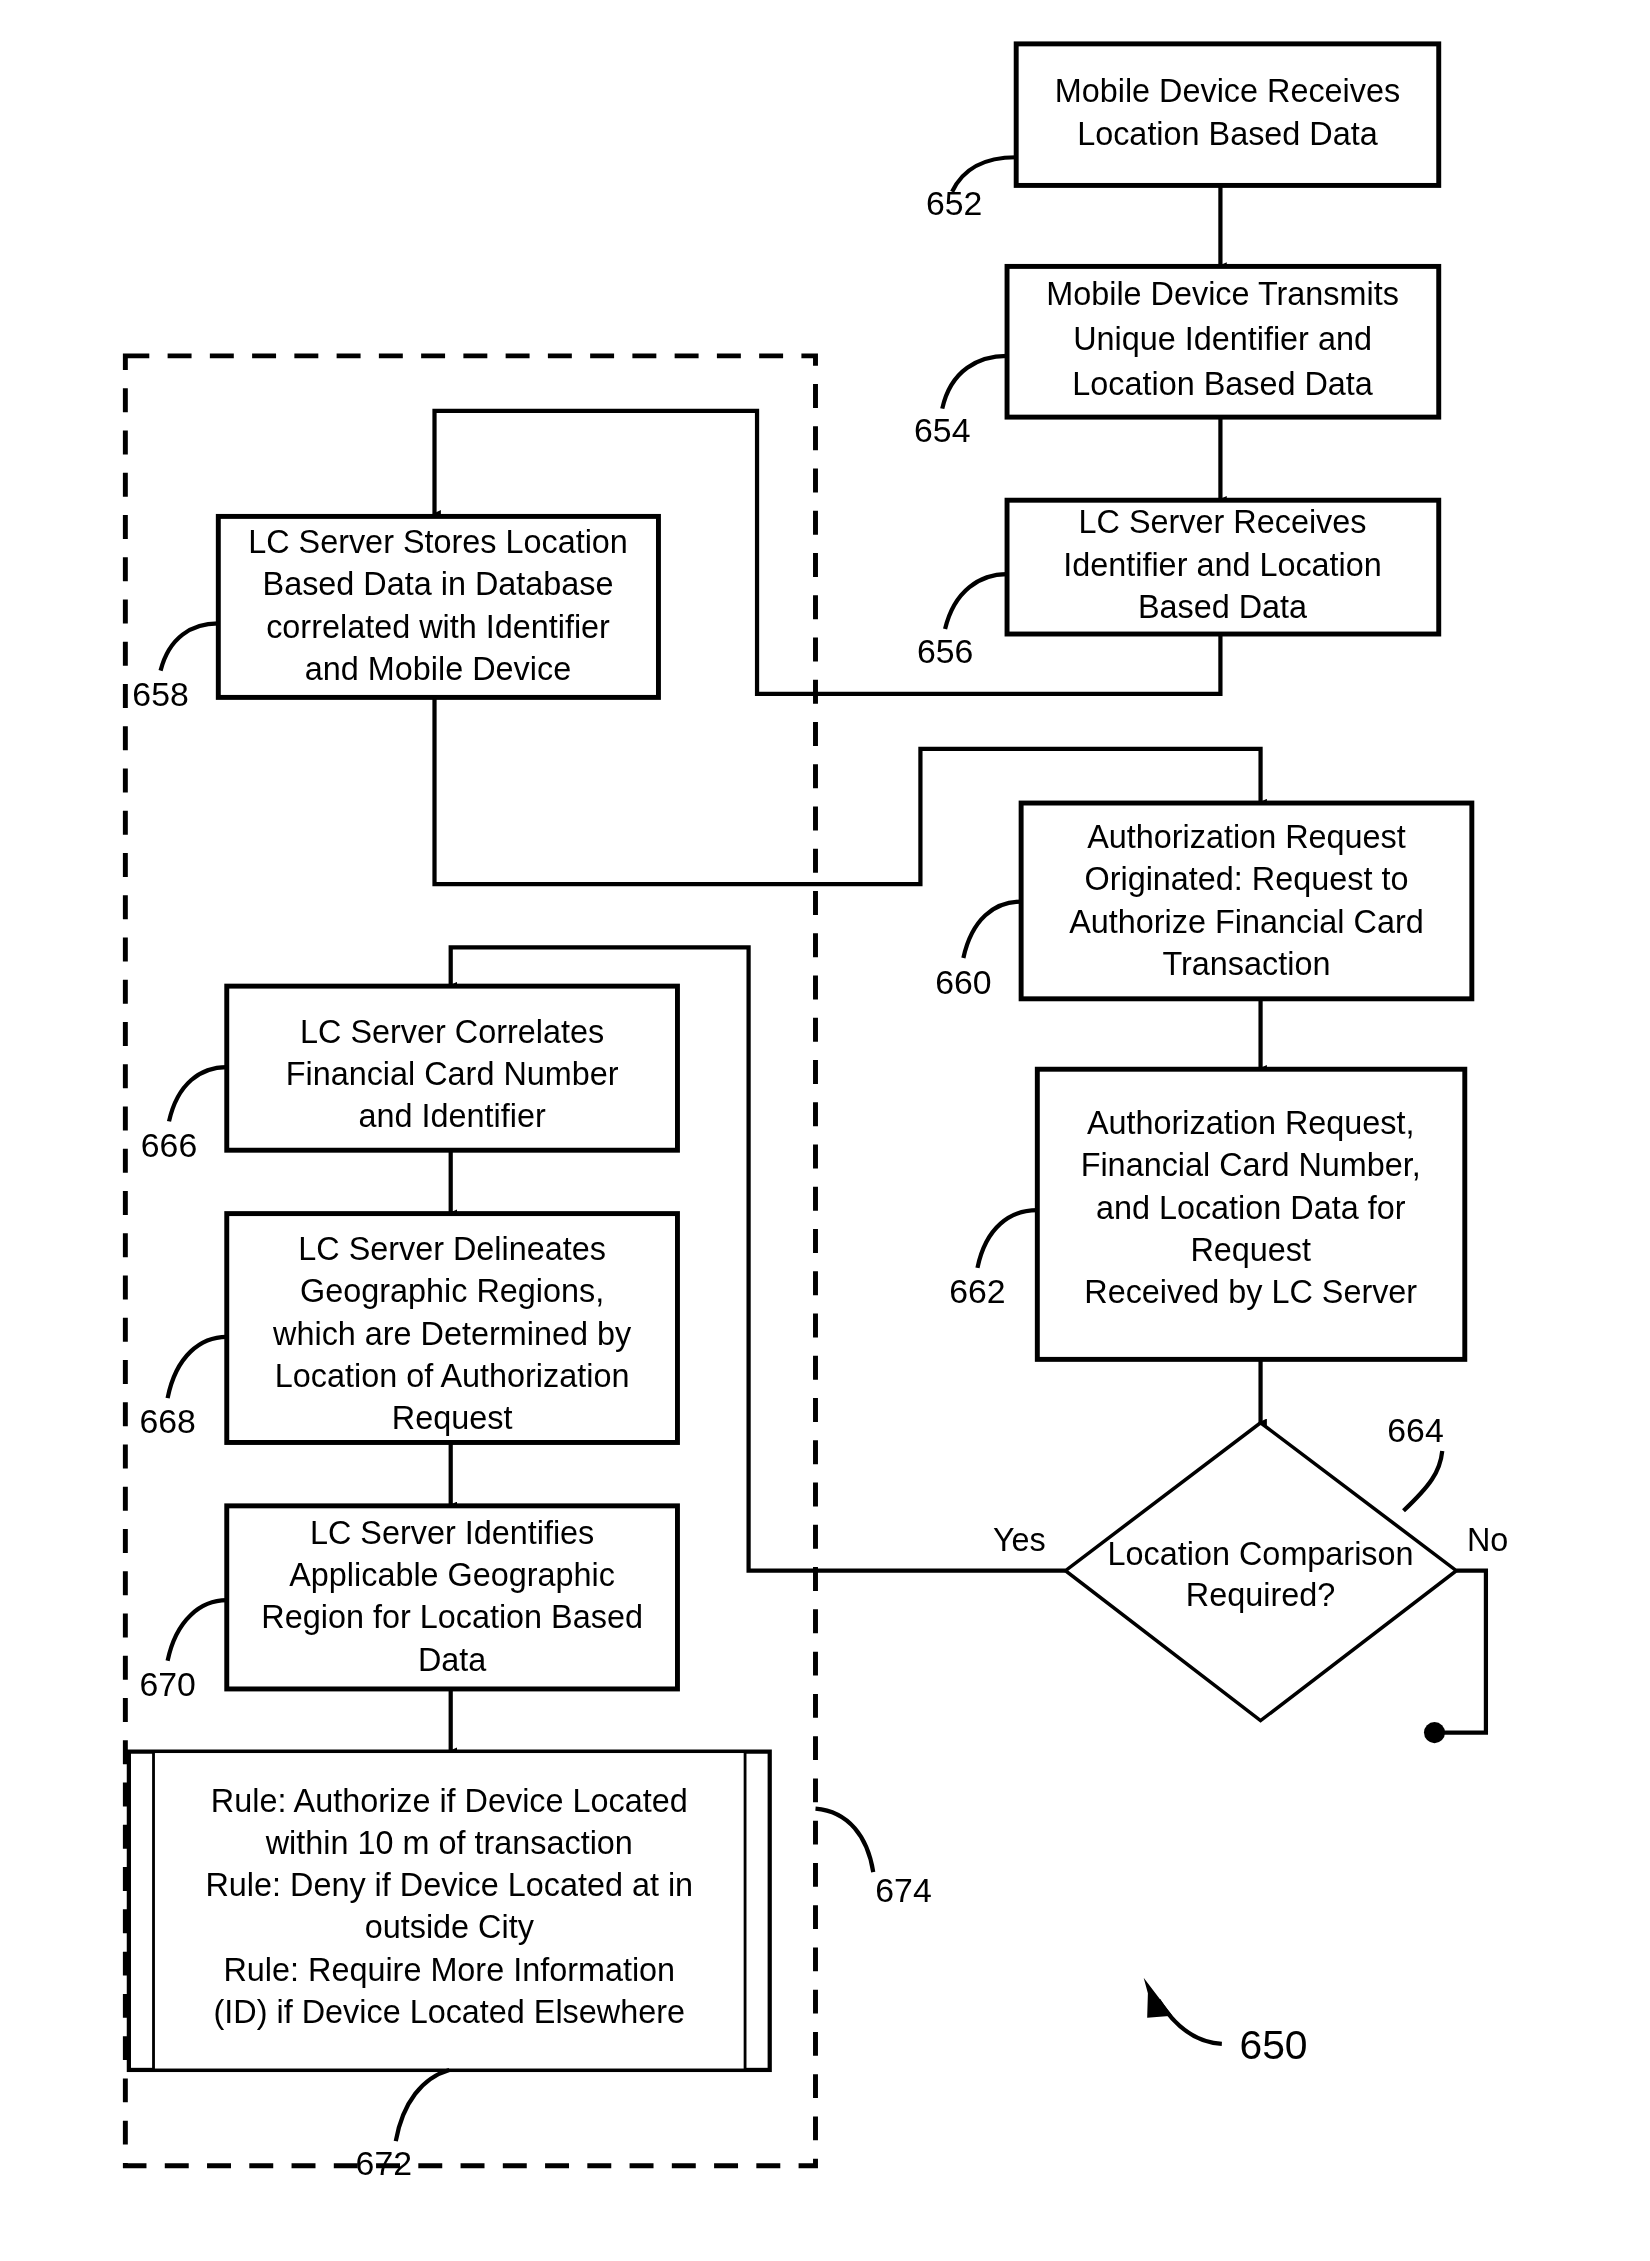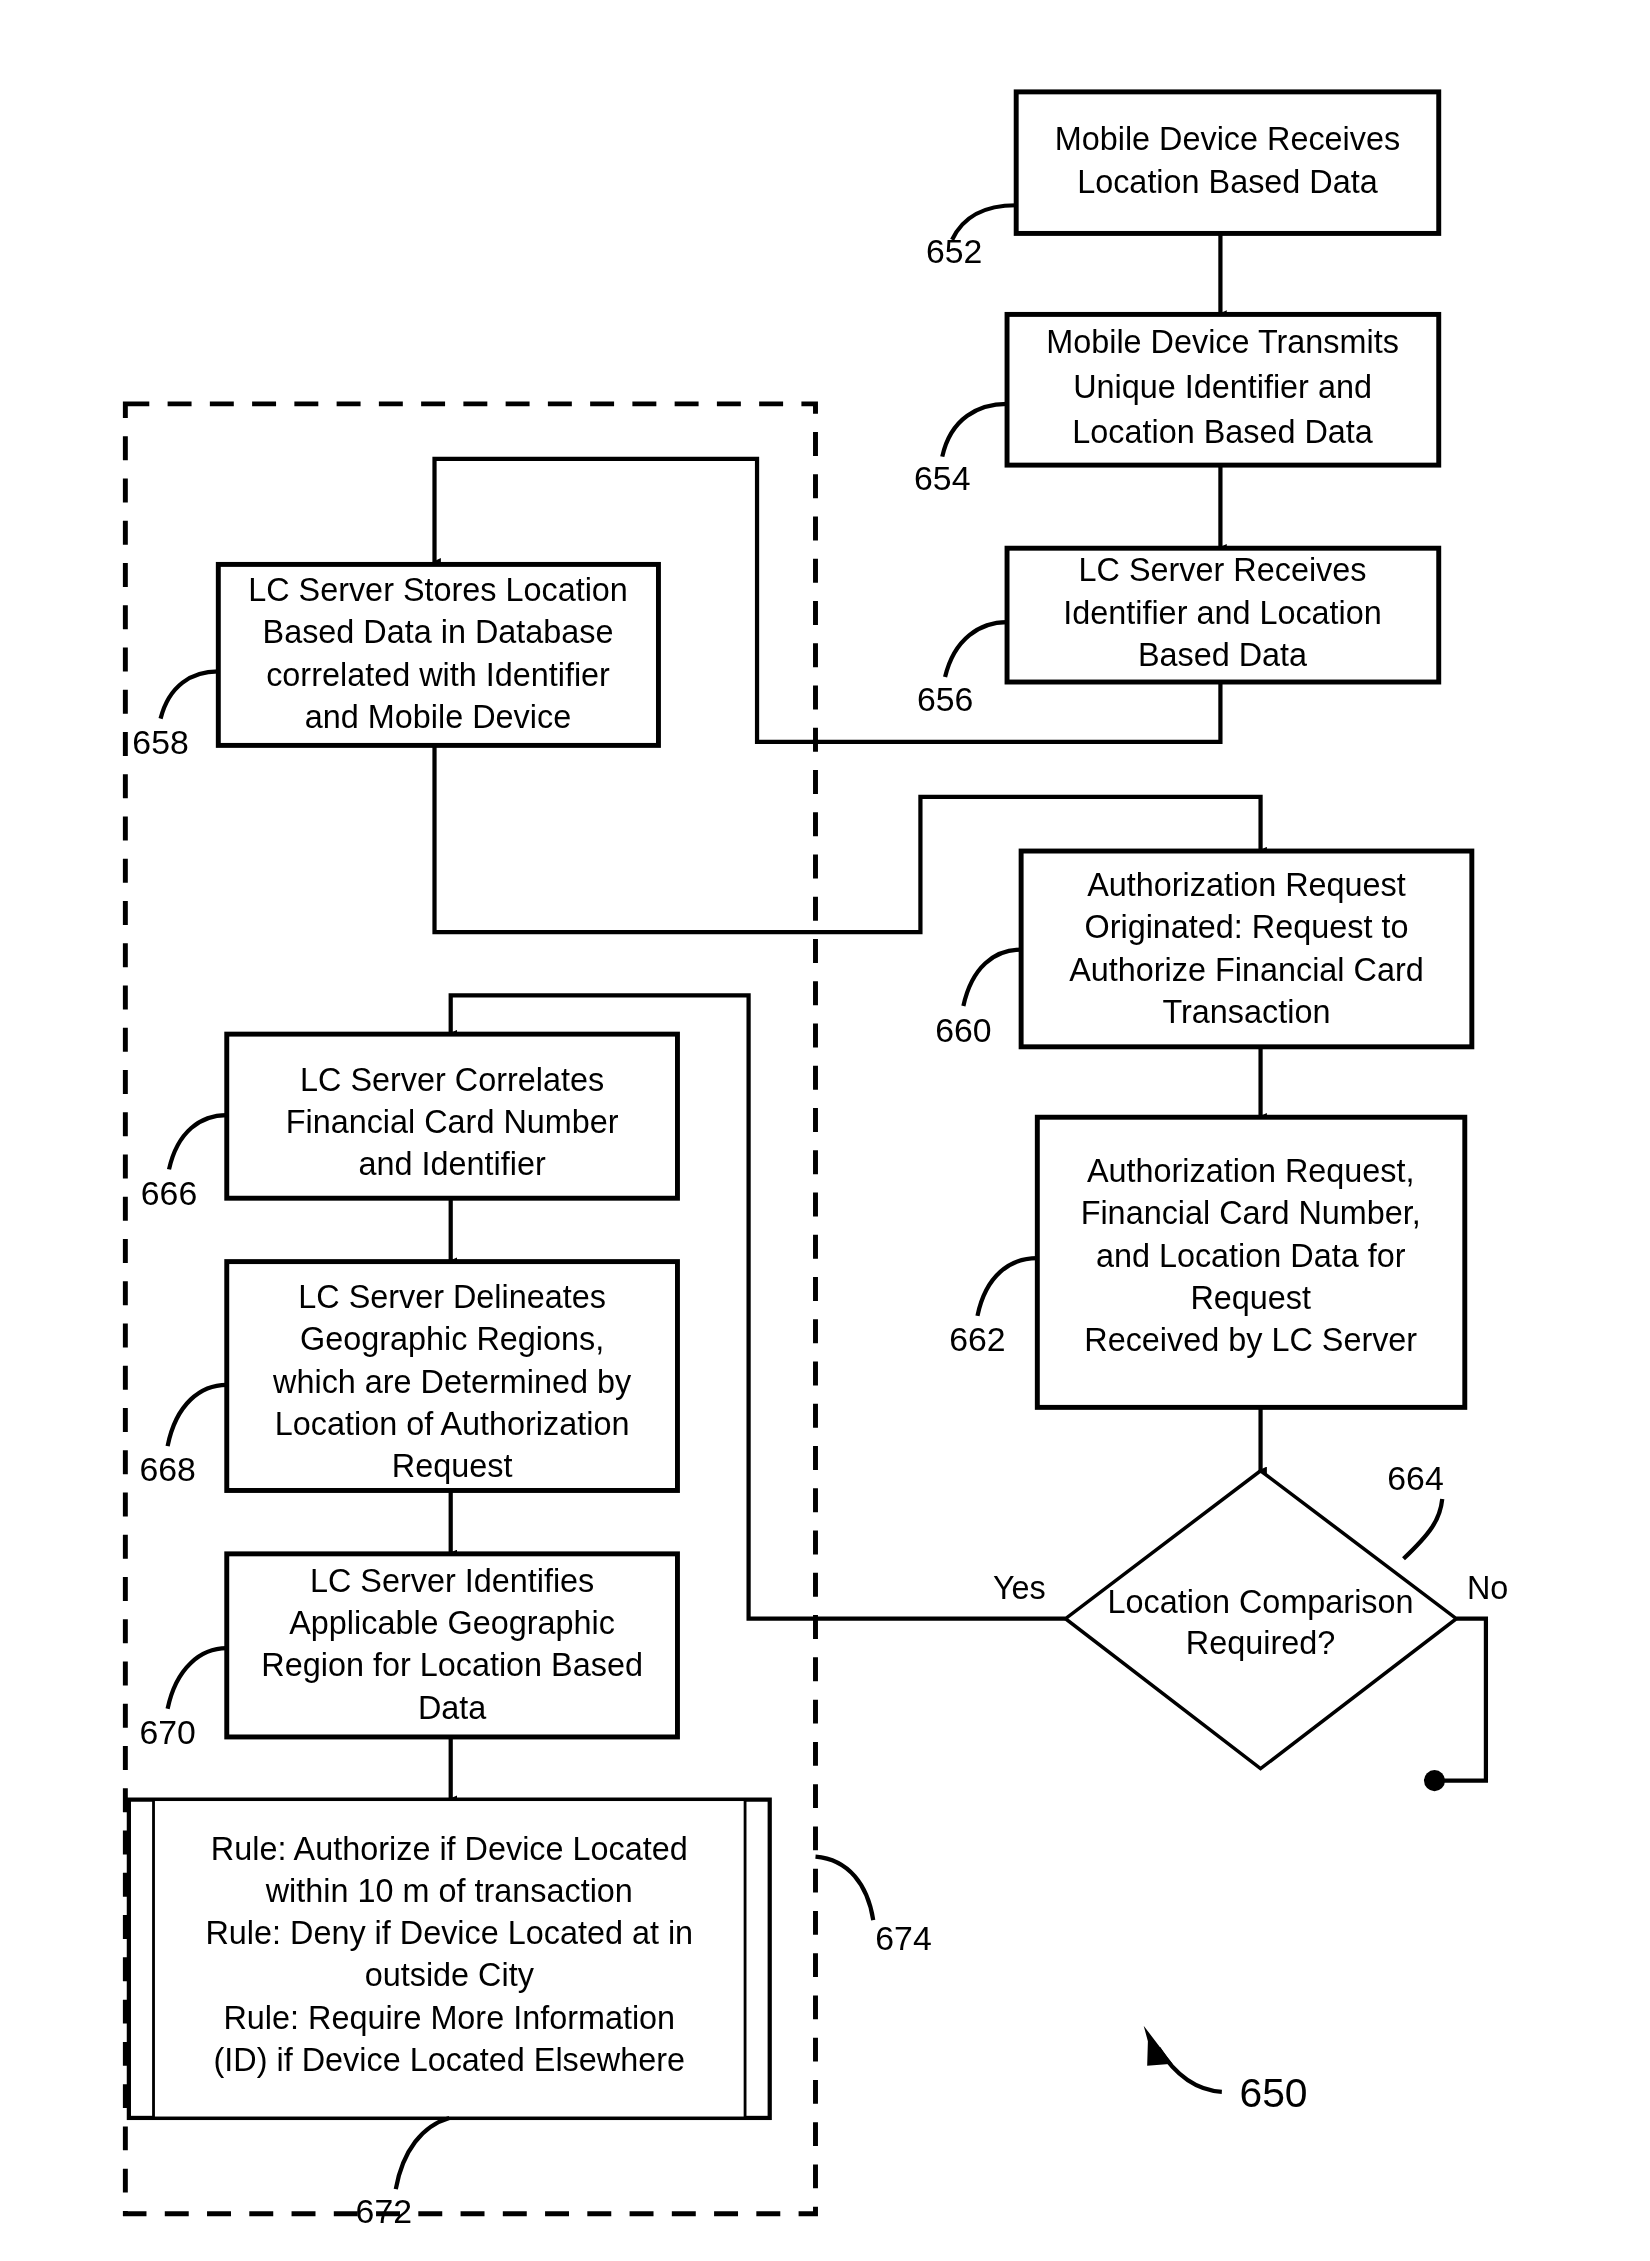--- a/index.html
+++ b/index.html
@@ -9,21 +9,20 @@
   }
   body {
     font-family: "Liberation Sans", sans-serif;
   }
   #figure-root {
     position: relative;
     width: 1650px;
     height: 2212px;
     background: #ffffff;
     overflow: hidden;
-    margin-top: 48px;
   }
   svg#flow {
     position: absolute;
     top: 0;
     left: 0;
     width: 1650px;
     height: 2261px;
     display: block;
   }
   .box-text {

